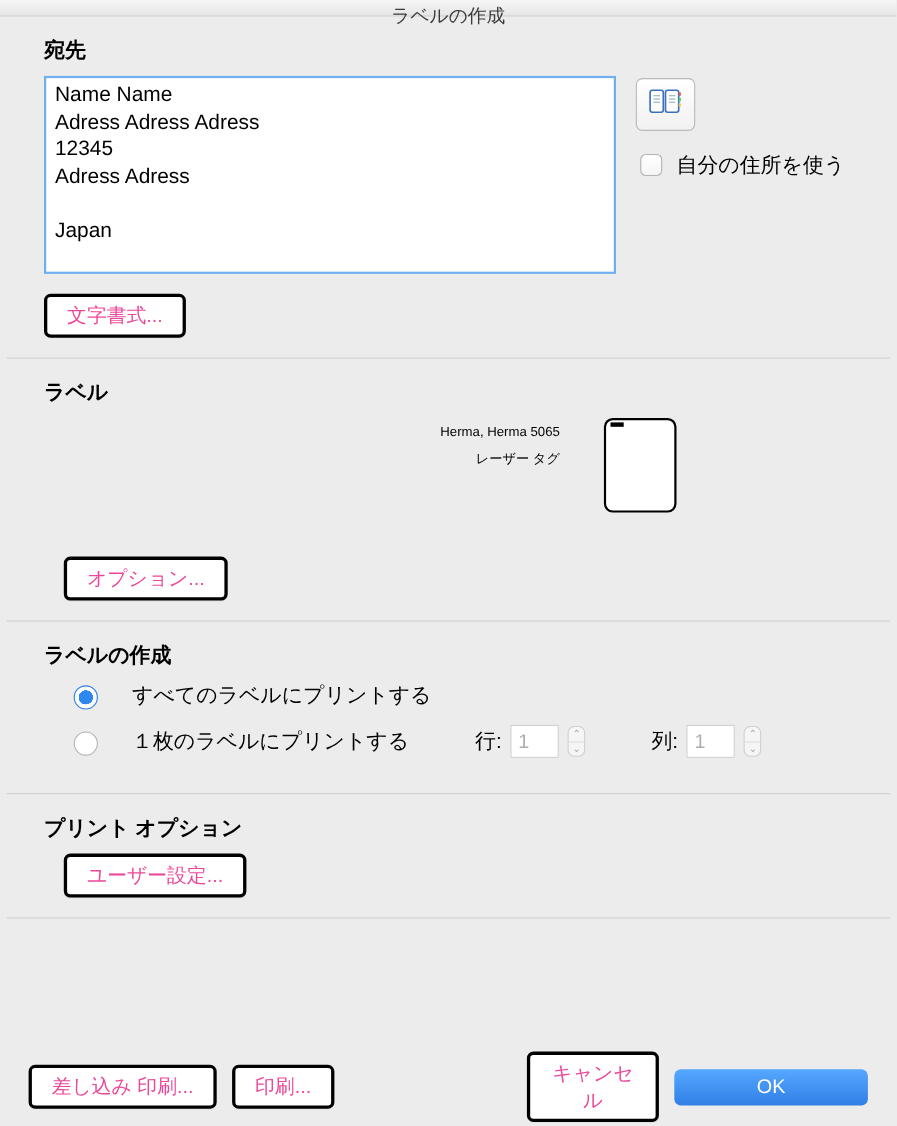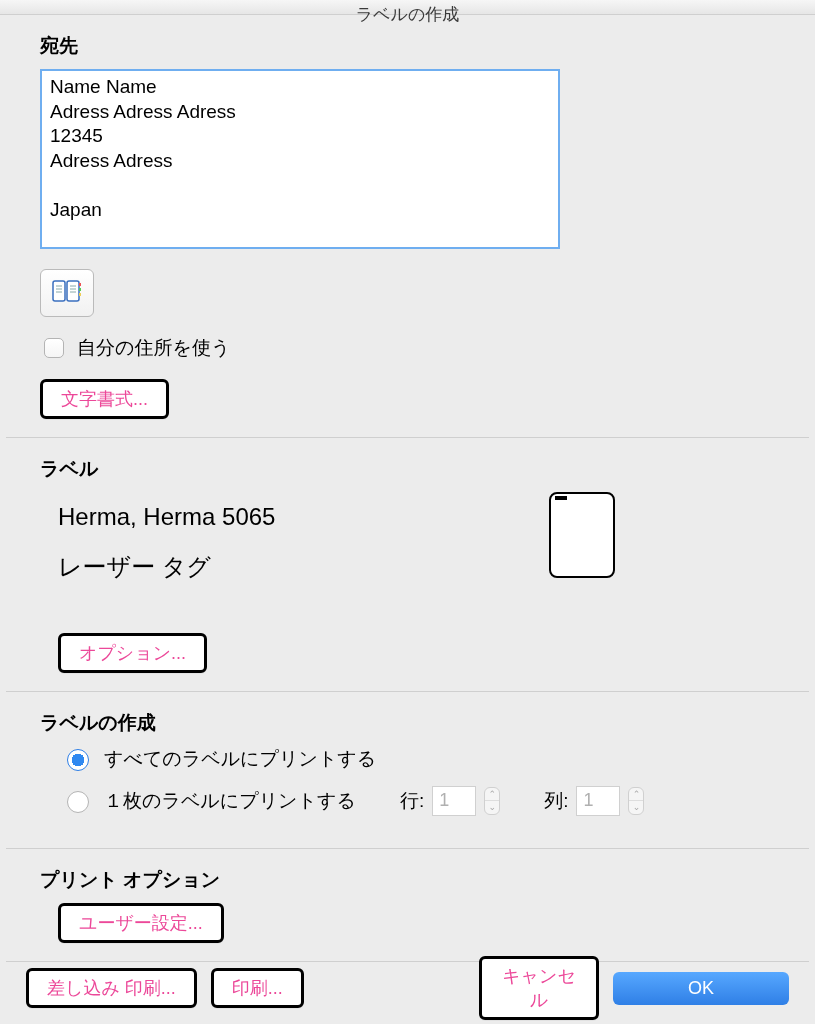--- a/index.html
+++ b/index.html
@@ -33,21 +33,21 @@
     height: 1px;
     background: #cfcfcf;
     margin: 0 6px;
   }
   .heading {
     font-weight: 600;
     margin-bottom: 10px;
   }
 
   
-  .addr-row { display: flex; align-items: flex-start; gap: 18px; flex-direction: column; }
+  .addr-row { display: flex; align-items: flex-start; gap: 18px; }
   .addr-textarea {
     width: 520px; height: 180px;
     resize: none;
     border: 2.5px solid #6faef0;
     outline: none;
     font-size: 19px;
     font-family: inherit;
     padding: 4px 8px;
     line-height: 1.3;
     background: #fff;
@@ -78,40 +78,40 @@
     padding: 5px 18px;
     font-size: 18px;
     color: #ec4899;
     cursor: pointer;
     box-shadow: 0 1px 0 rgba(0,0,0,0.04);
   }
   .format-row { margin-top: 18px; }
 
   
   .label-row { display: flex; align-items: flex-start; gap: 40px; }
-  .label-text { flex: 1; line-height: 2.1; padding-left: 18px; font-size: 24px; }
+  .label-text { flex: 1; line-height: 2.1; padding-left: 18px; font-size: 12px; text-align: right; }
   .label-preview {
     width: 66px; height: 86px;
     border: 2px solid #000;
     border-radius: 8px;
     background: #fff;
     position: relative;
     margin-right: 160px;
   }
   .label-preview::before {
     content: "";
     position: absolute;
     top: 2px; left: 4px;
     width: 12px; height: 4px;
     background: #000;
   }
   .options-row { margin-top: 40px; padding-left: 18px; }
 
   
-  .radio-row { display: flex; align-items: center; gap: 12px; margin: 8px 0 14px 22px; font-size: 19px; }
+  .radio-row { display: flex; align-items: center; gap: 28px; margin: 8px 0 14px 22px; font-size: 19px; }
   .mac-radio {
     appearance: none;
     width: 22px; height: 22px;
     border: 1px solid #b4b4b4;
     border-radius: 50%;
     background: #fff;
     position: relative;
     cursor: pointer;
   }
   .mac-radio:checked {

